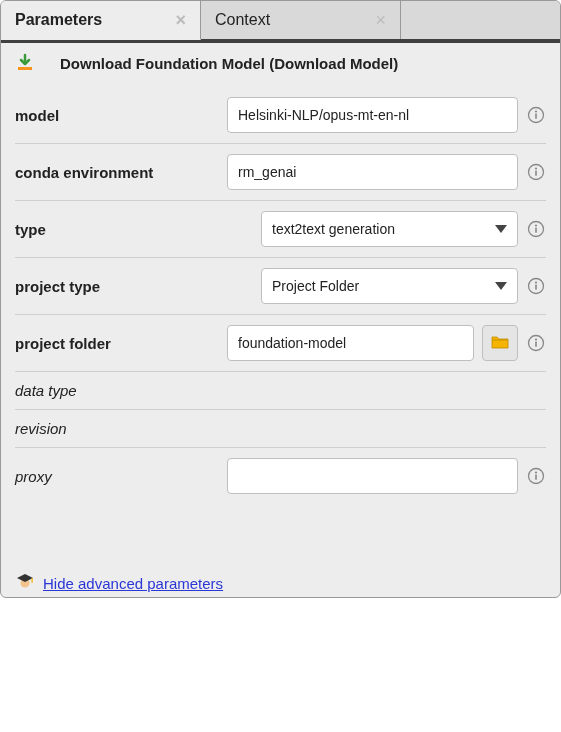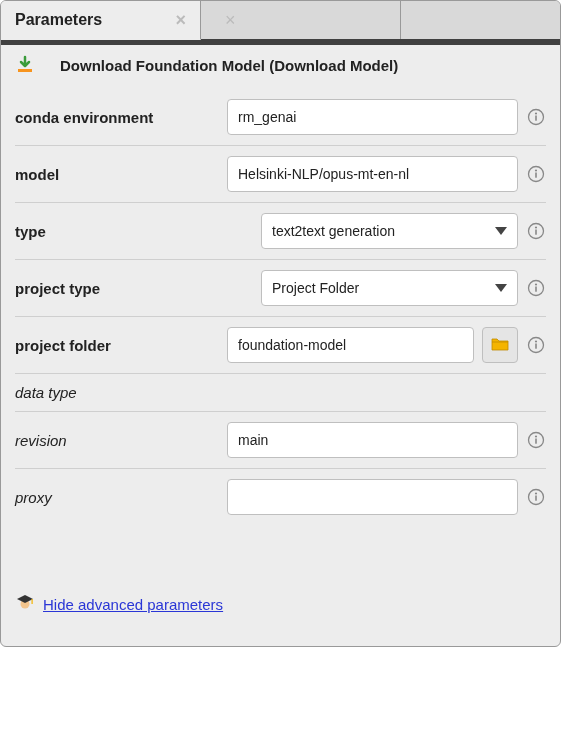--- a/index.html
+++ b/index.html
@@ -15,21 +15,21 @@
   .panel {
     border: 1px solid #999;
     border-radius: 6px;
     background: #ededed;
     width: 561px;
     overflow: hidden;
   }
   .tabs {
     display: flex;
     background: #d9d9d9;
-    border-bottom: 6px solid #404040;
+    border-bottom: 4px solid #404040;
   }
   .tab {
     display: flex;
     align-items: center;
     padding: 10px 14px;
     min-width: 200px;
     border-right: 1px solid #999;
     background: #d9d9d9;
     font-size: 16px;
     position: relative;
@@ -122,21 +122,21 @@
   .info {
     width: 20px; height: 20px;
     display: flex;
     align-items: center;
     justify-content: center;
     color: #888;
     flex-shrink: 0;
   }
 
   .footer {
-    padding: 60px 14px 30px 14px;
+    padding: 60px 14px 2px 14px;
     display: flex;
     align-items: center;
     gap: 8px;
   }
   .link {
     color: #2a36d6;
     text-decoration: underline;
     font-size: 15px;
     cursor: pointer;
   }
@@ -145,54 +145,55 @@
 <body>
 
 <div class="panel">
 
   <div class="tabs">
     <div class="tab active">
       <span class="label">Parameters</span>
       <span class="close">×</span>
     </div>
     <div class="tab">
+      <span class="label">Context</span>
       <span class="close">×</span>
     </div>
   </div>
 
   <div class="header">
     <span class="download-icon">
       <svg width="20" height="20" viewBox="0 0 20 20">
         <path d="M3 14 L3 17 L17 17 L17 14 Z" fill="#f7941e"></path>
         <path d="M10 2 L10 10 M6 7 L10 11 L14 7" stroke="#3a9b3a" stroke-width="2.5" fill="none" stroke-linecap="round" stroke-linejoin="round"></path>
       </svg>
     </span>
     <span>Download Foundation Model (Download Model)</span>
   </div>
 
   <div class="form">
 
     <div class="row">
+      <div class="lbl">model</div>
+      <div class="controls">
+        <input class="text-input" value="Helsinki-NLP/opus-mt-en-nl" style="">
+        <span class="info">
+          <svg width="18" height="18" viewBox="0 0 18 18">
+              <circle cx="9" cy="9" r="7.5" fill="none" stroke="#888" stroke-width="1.3"></circle>
+              <circle cx="9" cy="5.5" r="1.1" fill="#888"></circle>
+              <rect x="8.2" y="7.5" width="1.6" height="5.2" fill="#888"></rect>
+            </svg>
+        </span>
+      </div>
+    </div>
+
+    <div class="row">
       <div class="lbl">conda environment</div>
       <div class="controls">
         <input class="text-input" value="rm_genai" style="">
-        <span class="info">
-          <svg width="18" height="18" viewBox="0 0 18 18">
-              <circle cx="9" cy="9" r="7.5" fill="none" stroke="#888" stroke-width="1.3"></circle>
-              <circle cx="9" cy="5.5" r="1.1" fill="#888"></circle>
-              <rect x="8.2" y="7.5" width="1.6" height="5.2" fill="#888"></rect>
-            </svg>
-        </span>
-      </div>
-    </div>
-
-    <div class="row">
-      <div class="lbl">model</div>
-      <div class="controls">
-        <input class="text-input" value="Helsinki-NLP/opus-mt-en-nl" style="">
         <span class="info">
           <svg width="18" height="18" viewBox="0 0 18 18">
               <circle cx="9" cy="9" r="7.5" fill="none" stroke="#888" stroke-width="1.3"></circle>
               <circle cx="9" cy="5.5" r="1.1" fill="#888"></circle>
               <rect x="8.2" y="7.5" width="1.6" height="5.2" fill="#888"></rect>
             </svg>
         </span>
       </div>
     </div>
 
@@ -251,30 +252,20 @@
         </span>
       </div>
     </div>
 
     <div class="row advanced">
       <div class="lbl">data type</div>
     </div>
 
     <div class="row advanced">
       <div class="lbl">revision</div>
-      <div class="controls">
-        <input class="text-input" value="main" style="">
-        <span class="info">
-          <svg width="18" height="18" viewBox="0 0 18 18">
-              <circle cx="9" cy="9" r="7.5" fill="none" stroke="#888" stroke-width="1.3"></circle>
-              <circle cx="9" cy="5.5" r="1.1" fill="#888"></circle>
-              <rect x="8.2" y="7.5" width="1.6" height="5.2" fill="#888"></rect>
-            </svg>
-        </span>
-      </div>
     </div>
 
     <div class="row advanced">
       <div class="lbl">proxy</div>
       <div class="controls">
         <input class="text-input" value="" style="">
         <span class="info">
           <svg width="18" height="18" viewBox="0 0 18 18">
               <circle cx="9" cy="9" r="7.5" fill="none" stroke="#888" stroke-width="1.3"></circle>
               <circle cx="9" cy="5.5" r="1.1" fill="#888"></circle>

